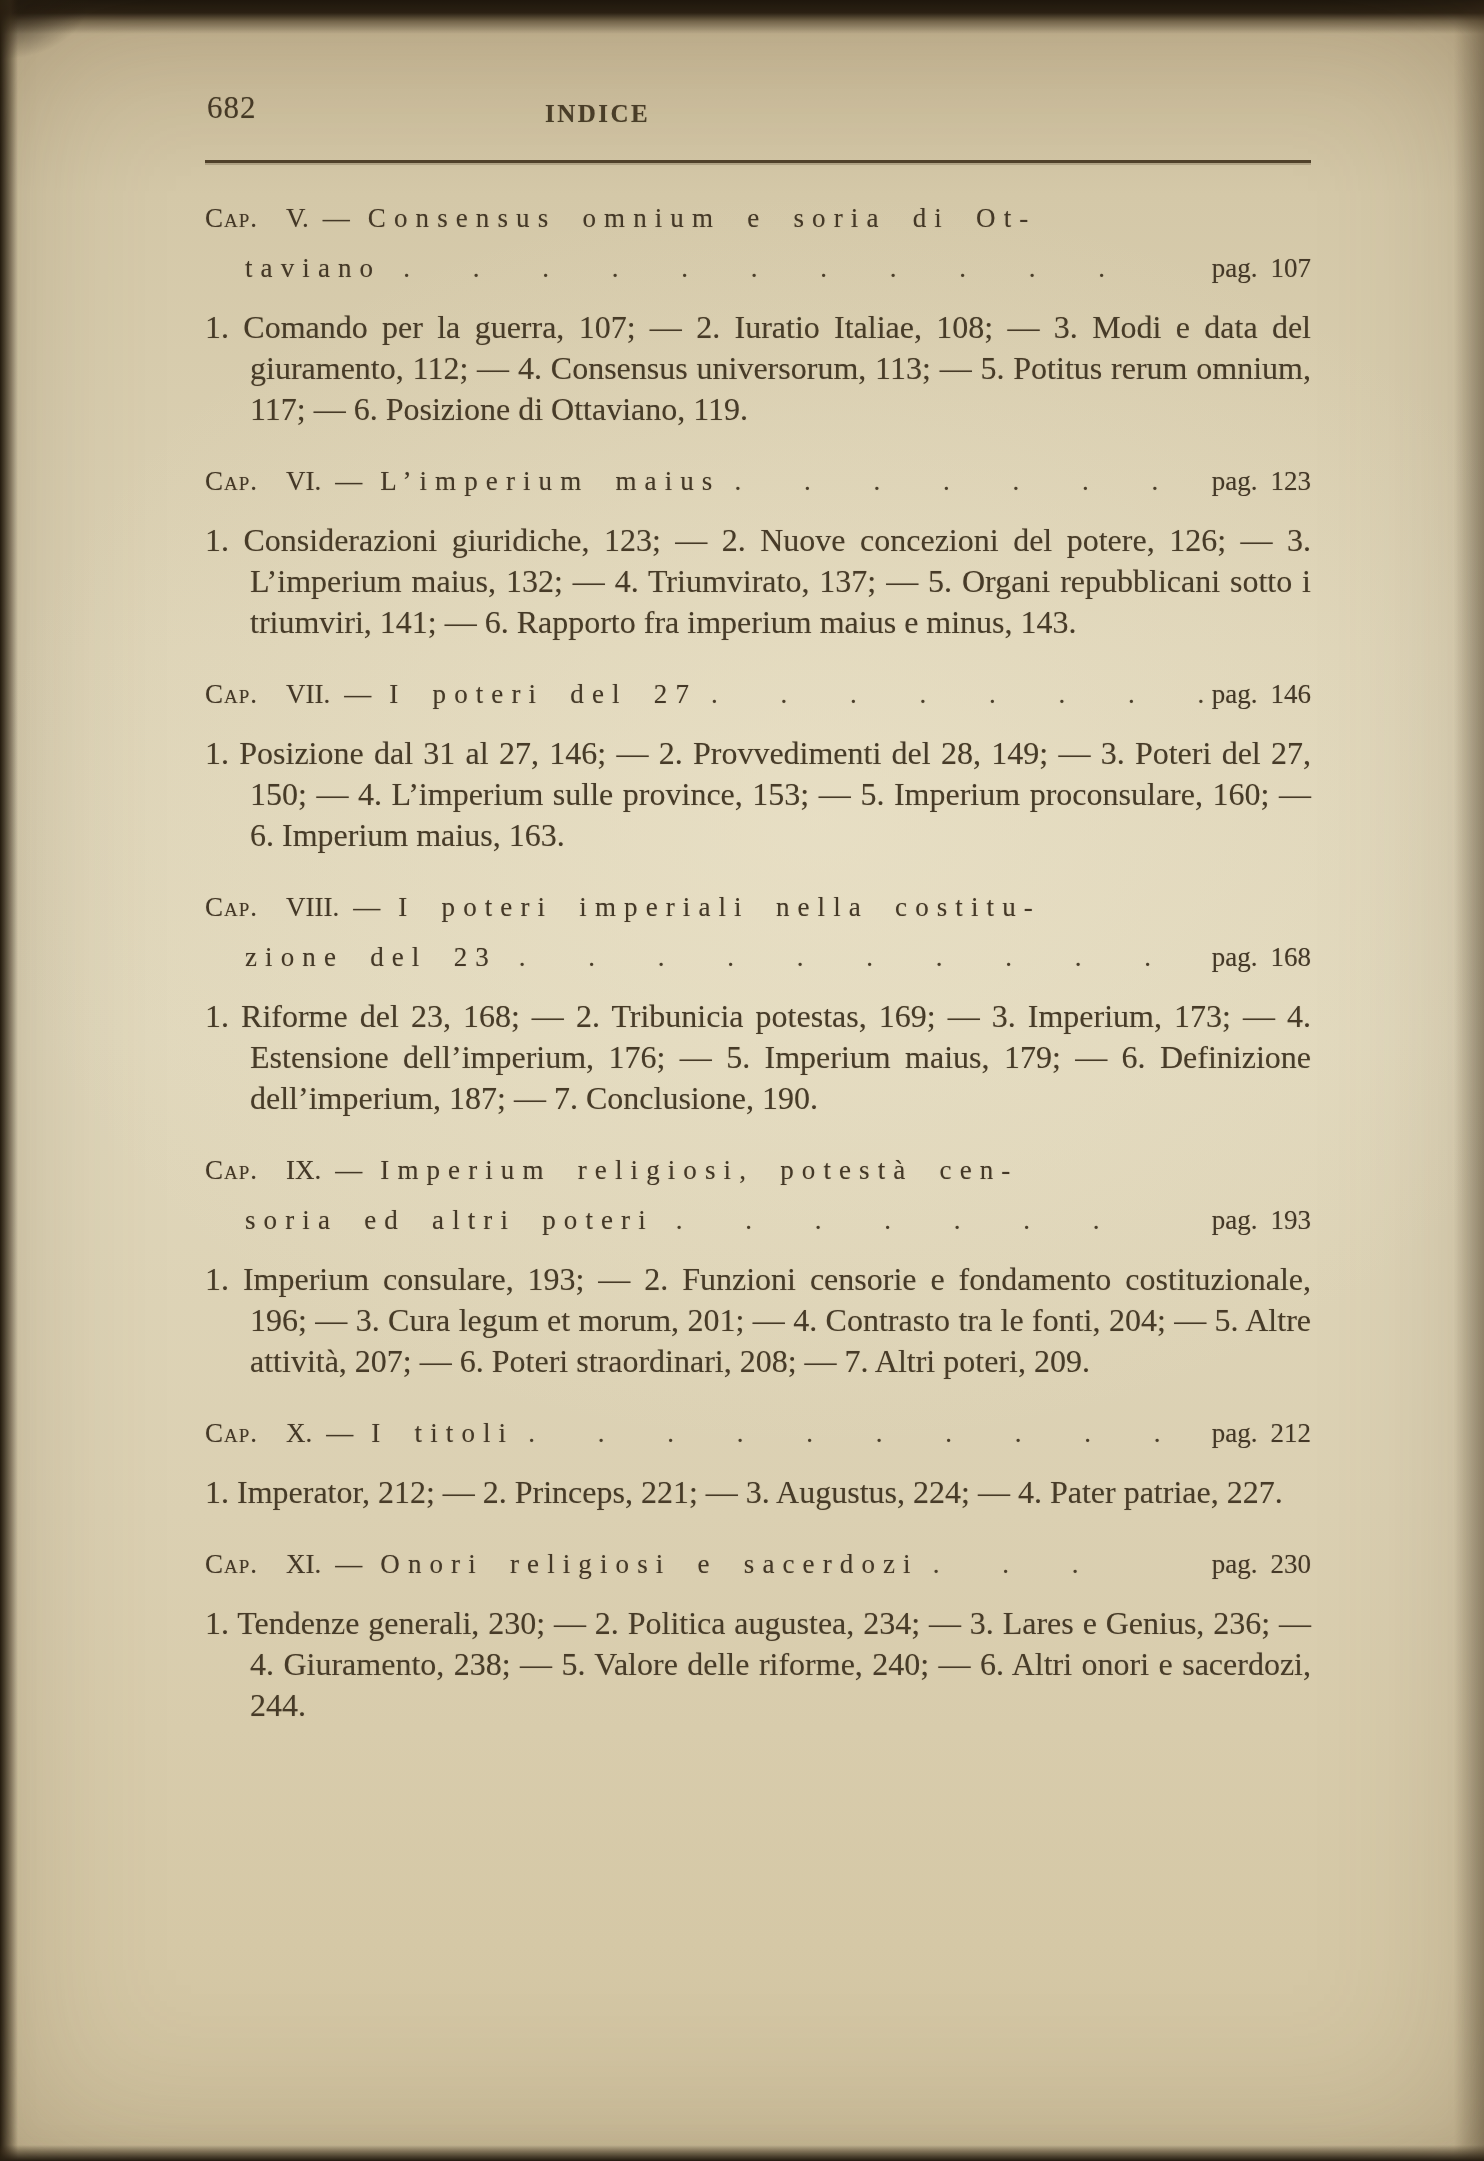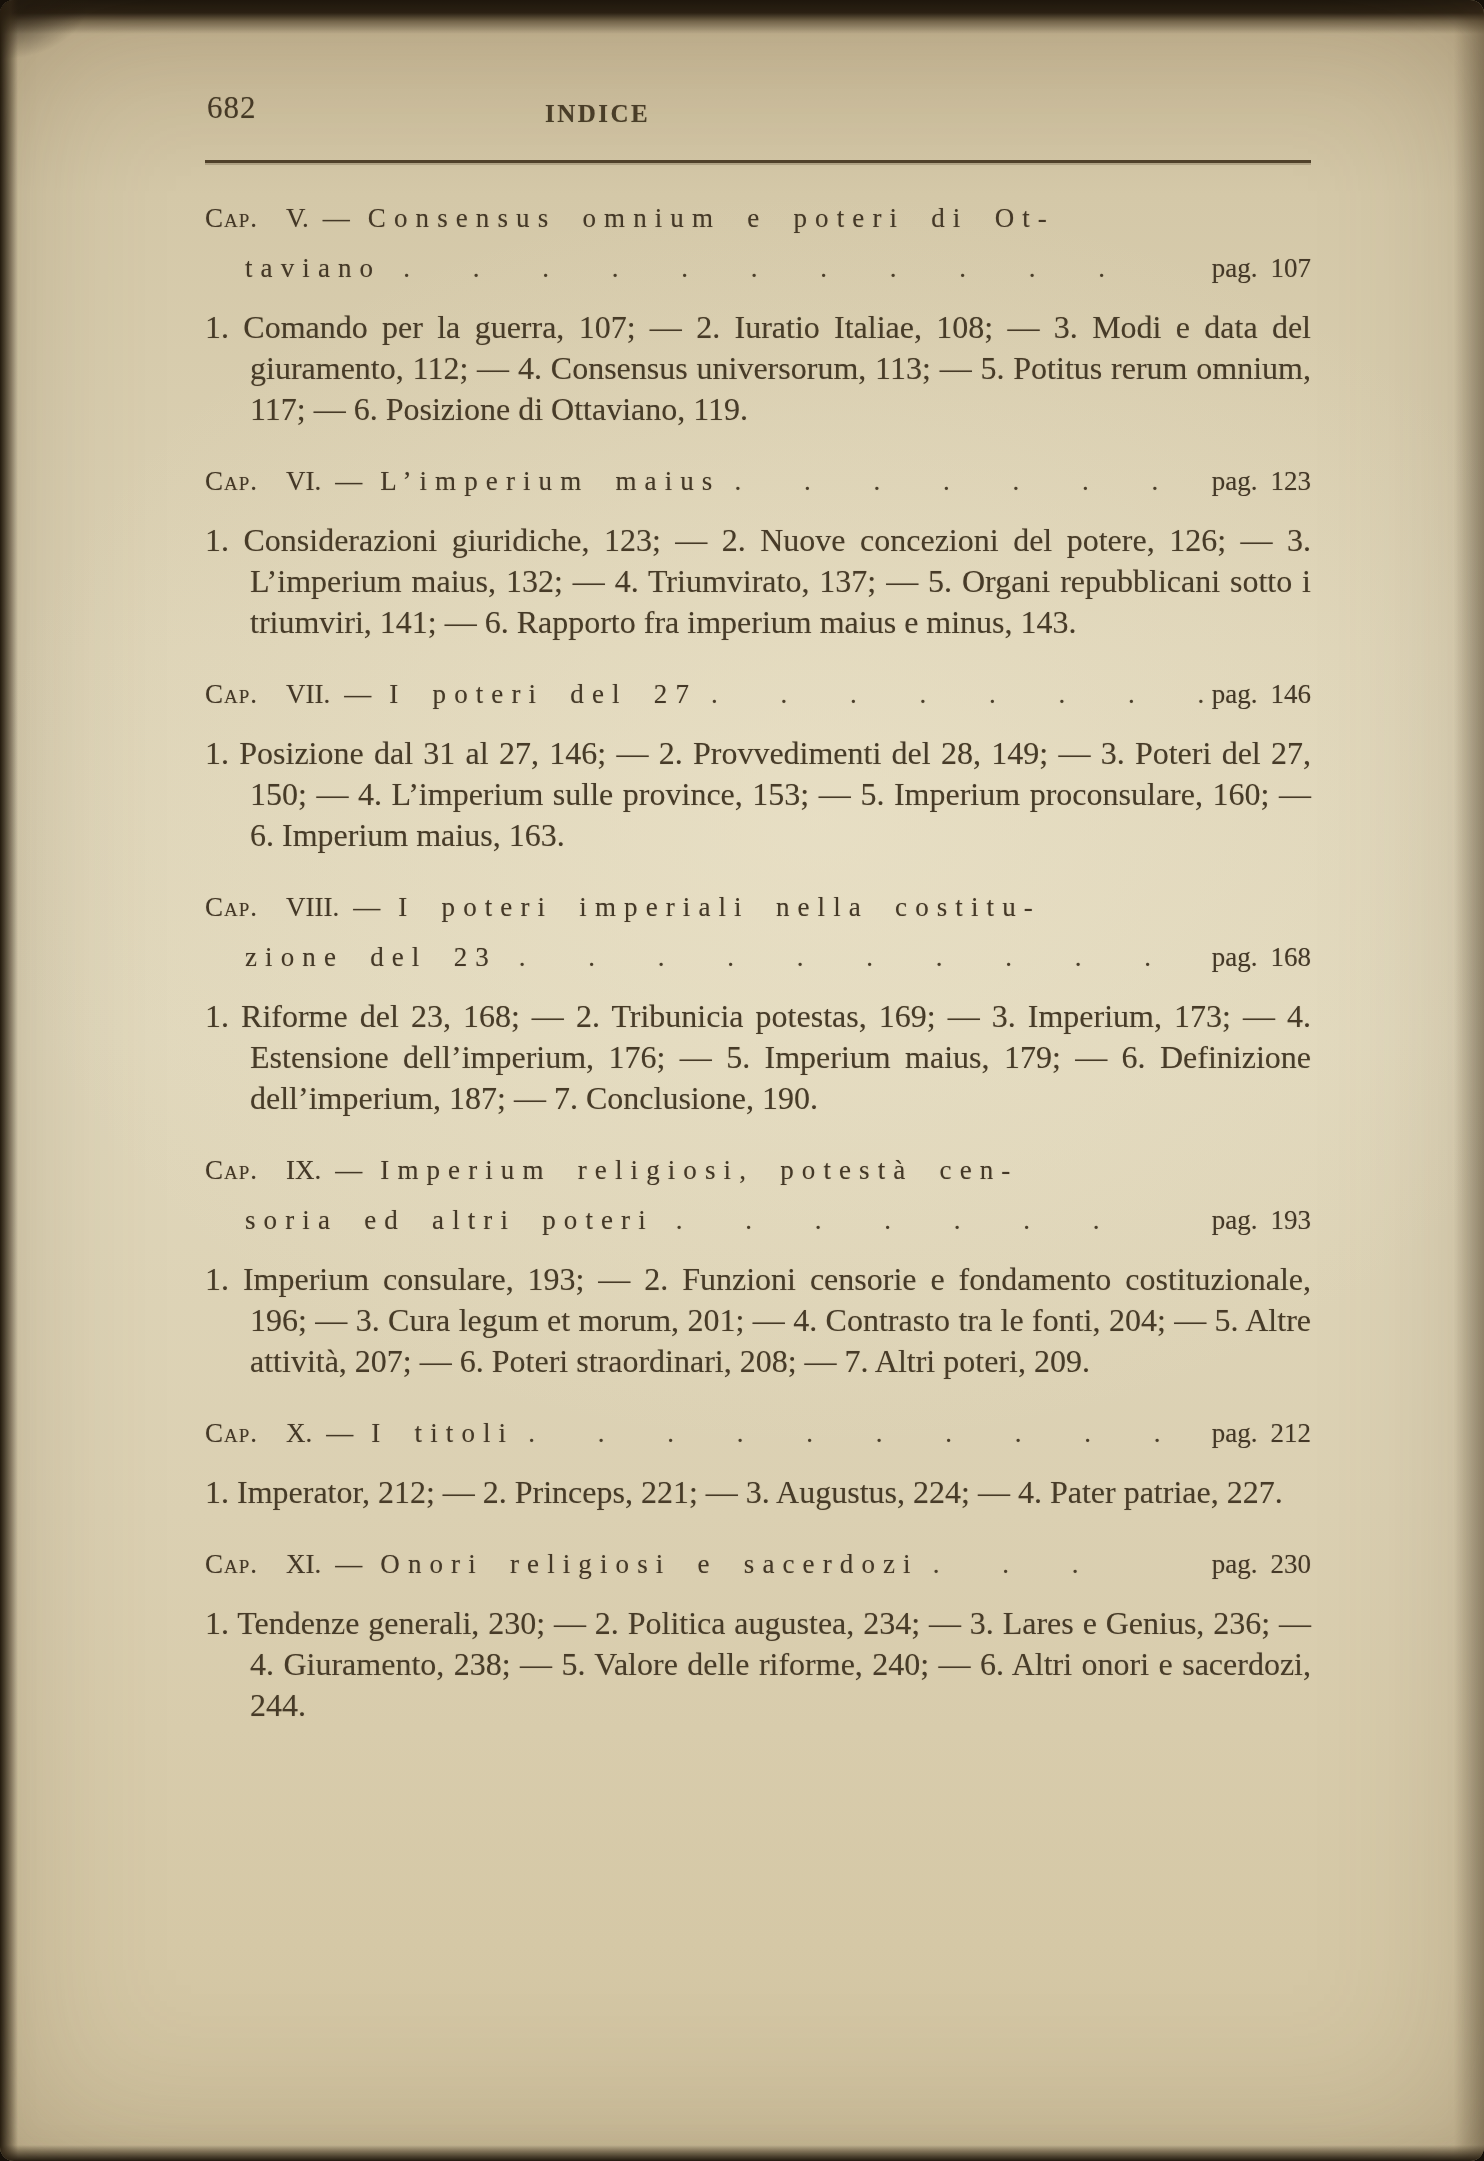--- a/index.html
+++ b/index.html
@@ -5,21 +5,20 @@
   html,body{margin:0;padding:0;background:#161009;}
   .scan{
     position:relative;
     width:1484px;height:2161px;
     overflow:hidden;
     font-family:"Liberation Serif","DejaVu Serif",serif;
     color:#463a27;
     background:
       radial-gradient(ellipse 1200px 900px at 55% 38%, rgba(238,230,205,0.55), rgba(238,230,205,0) 70%),
       linear-gradient(180deg,#c3b391 0%, #d4c8a8 9%, #ddd3b6 30%, #e0d7bb 48%, #dbd0b2 70%, #d5c8a6 90%, #cfc19e 100%);
-    border-radius: 14px;
   }
   .scan::after{ 
     content:"";position:absolute;inset:0;pointer-events:none;
     box-shadow:inset 0 0 160px rgba(92,72,44,0.28), inset 0 0 40px rgba(92,72,44,0.12);
   }
   .edge{position:absolute;pointer-events:none;}
   .edge-top{top:0;left:0;right:0;height:34px;
     background:linear-gradient(180deg,#120d08 0%,#241b10 38%, rgba(52,40,24,0.55) 62%, rgba(52,40,24,0) 100%);}
   .edge-left{top:0;left:0;bottom:0;width:18px;
     background:linear-gradient(90deg,#181209 0%, rgba(44,34,20,0.5) 55%, rgba(44,34,20,0) 100%);}
@@ -85,21 +84,21 @@
   <div class="content">
 
     <div class="header">
       <span class="folio txt">682</span>
       <span class="runhead txt">INDICE</span>
     </div>
 
     <section class="entry first">
       <div class="head-line txt">
         <span class="head-text">
-          <span class="cap">Cap.</span><span class="num">V.</span><span class="dash">—</span><span class="title">Consensus omnium e poteri di Ot-</span>
+          <span class="cap">Cap.</span><span class="num">V.</span><span class="dash">—</span><span class="title">Consensus omnium e soria di Ot-</span>
         </span>
       </div>
       <div class="head-line head-line2 txt">
         <span class="head-text"><span class="title">taviano</span></span>
         <span class="leader">. . . . . . . . . . .</span>
         <span class="pag"><span>pag.</span><span class="pnum">107</span></span>
       </div>
       <p class="summary txt">1. Comando per la guerra, 107; — 2. Iuratio Italiae, 108; — 3. Modi e data del giuramento, 112; — 4. Consensus universorum, 113; — 5. Potitus rerum omnium, 117; — 6. Posizione di Ottaviano, 119.</p>
     </section>
 

